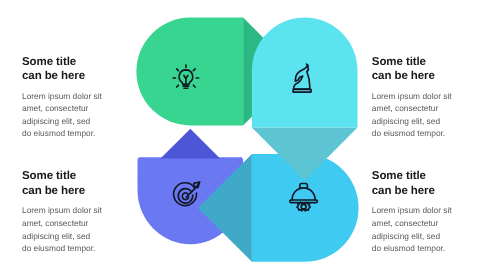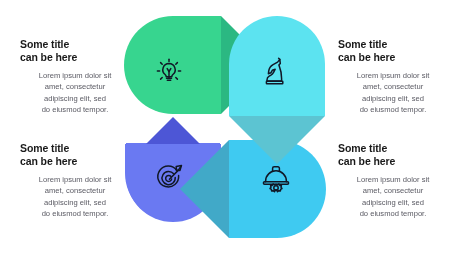--- a/index.html
+++ b/index.html
@@ -29,30 +29,29 @@
   .tb-tr { left: 338px; top: 38px; }
   .tb-bl { left: 20px;  top: 142px; }
   .tb-br { left: 338px; top: 142px; }
 
   .block-title {
     font-size: 10.5px;
     font-weight: bold;
     color: #1a1a1a;
     line-height: 1.28;
     letter-spacing: -0.1px;
-    margin: 0 0 5px 0;
+    margin: 12px 0 5px 0;
     white-space: pre-line;
   }
   .block-body {
     font-size: 7.6px;
     color: #5a5a63;
     line-height: 1.52;
     margin: 0;
     white-space: pre-line;
-    text-align: center;
   }
 
   
   .diagram {
     position: absolute;
     left: 122px;
     top: 18px;
     width: 206px;
     height: 218px;
   }

